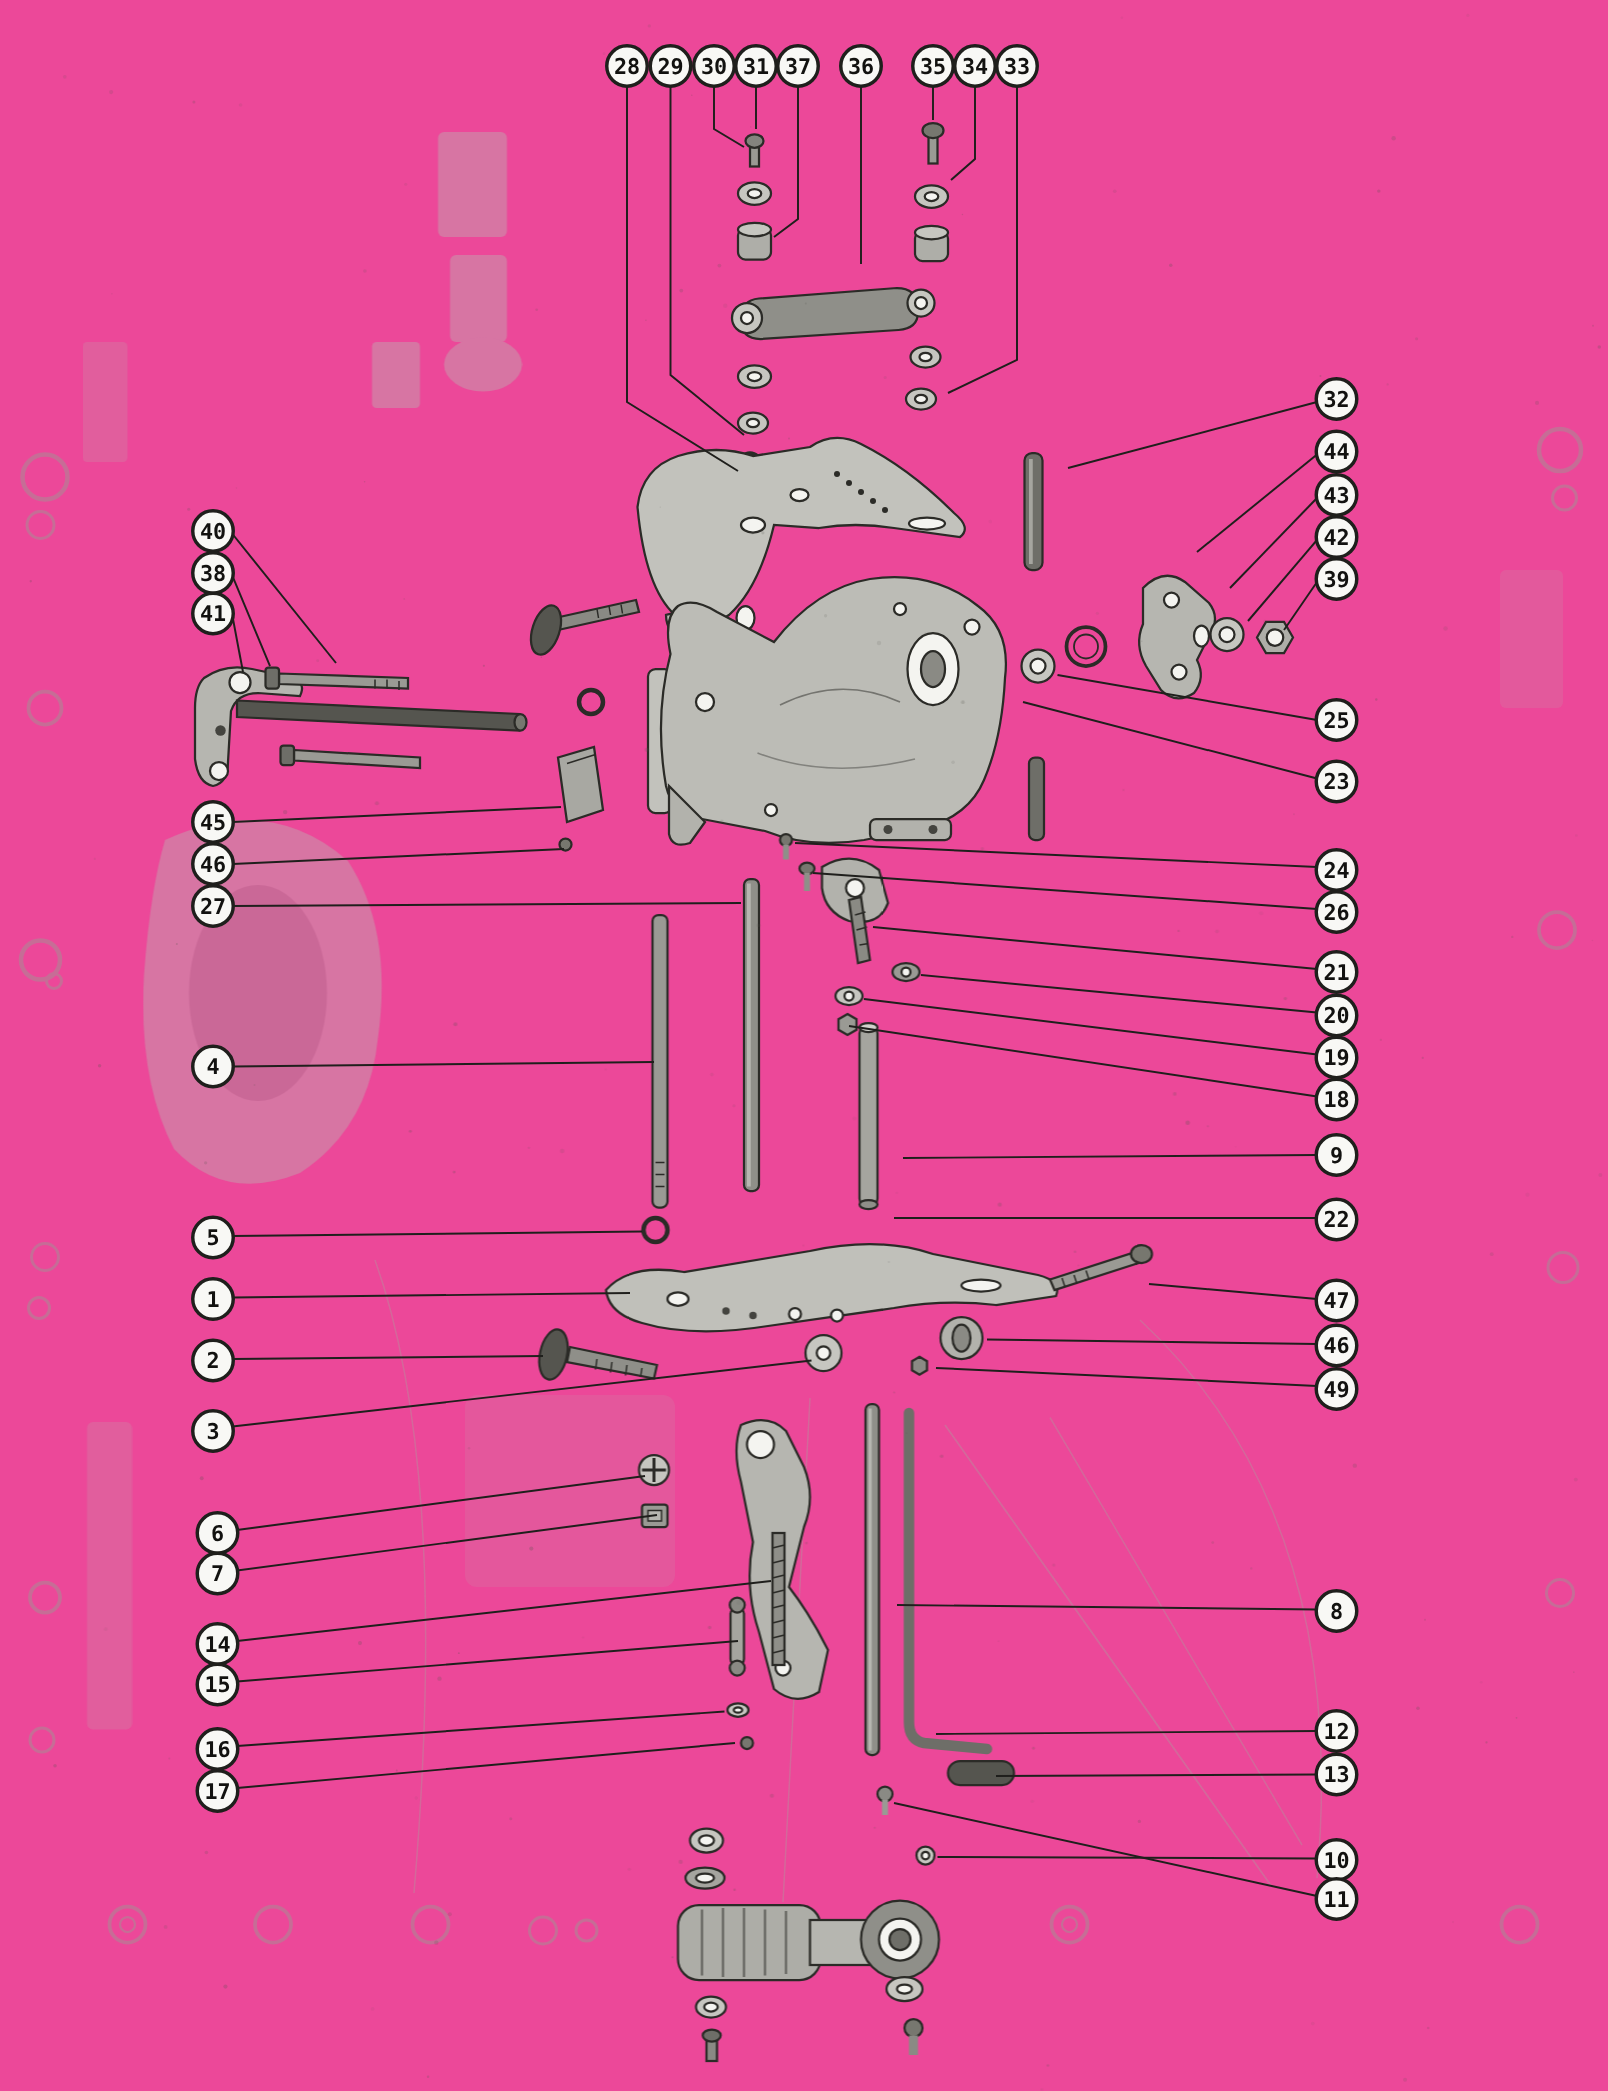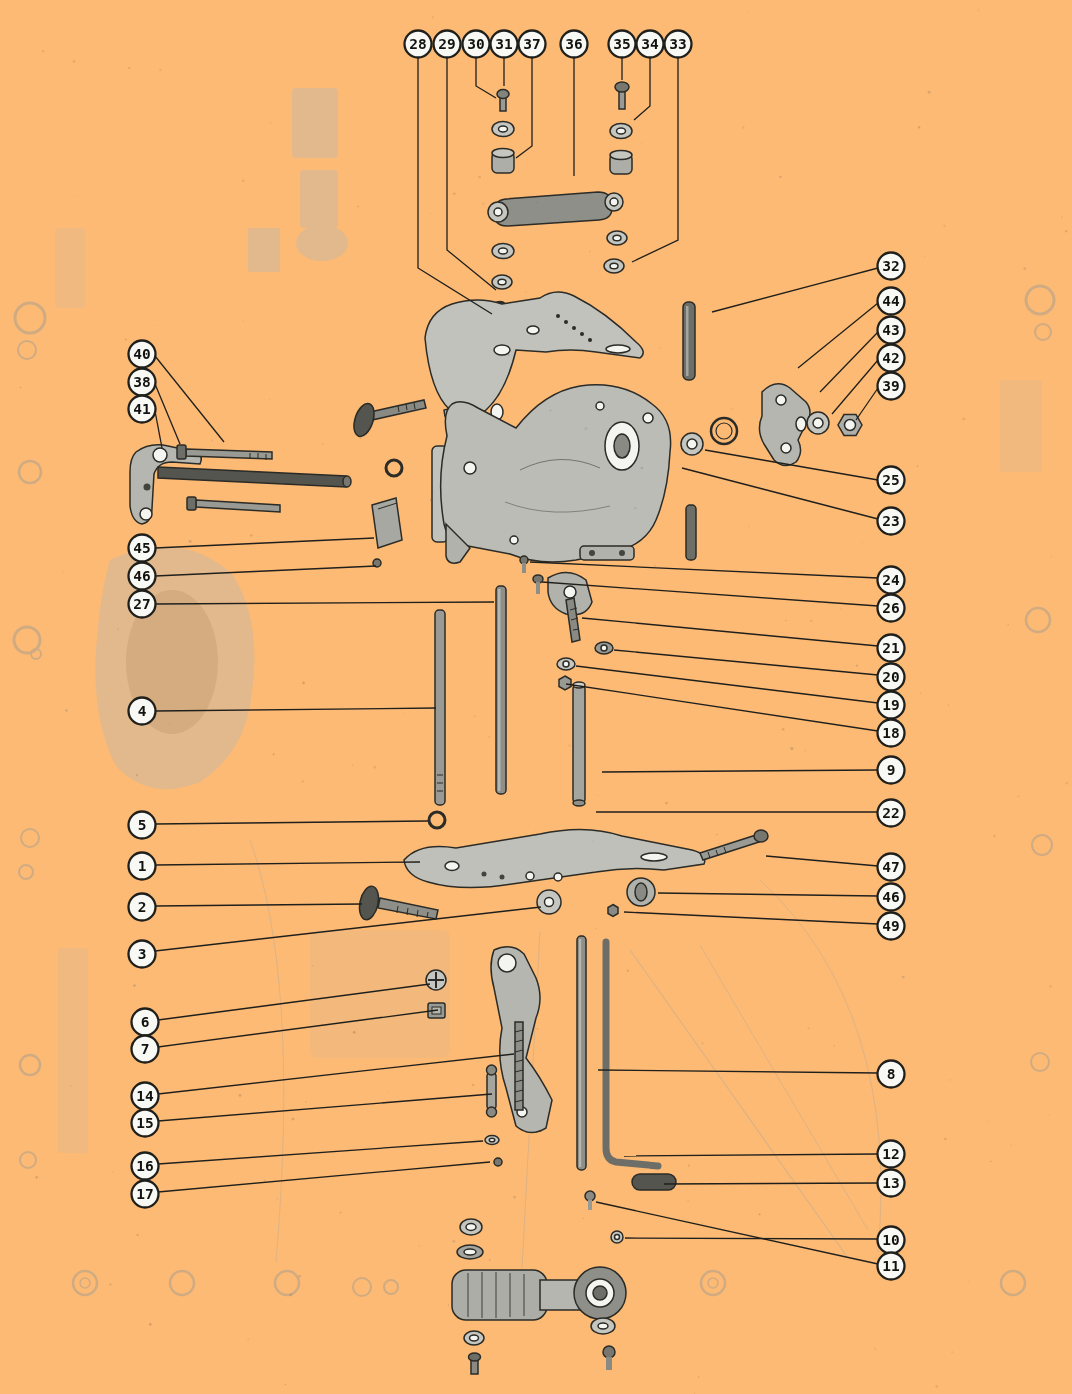--- a/index.html
+++ b/index.html
@@ -4,21 +4,21 @@
 <style>
   html, body {
     margin: 0;
     padding: 0;
     background: #f4f4f0;
   }
   .page {
     position: relative;
     width: 1072px;
     height: 1394px;
-    background: #fdba74;
+    background: #ec4899;
     overflow: hidden;
     font-family: "DejaVu Sans", sans-serif;
   }
   svg { display: block; }
   .callout-circle {
     fill: #f8f8f5;
     stroke: #1f1f1c;
     stroke-width: 2.3;
   }
   .callout-num {

